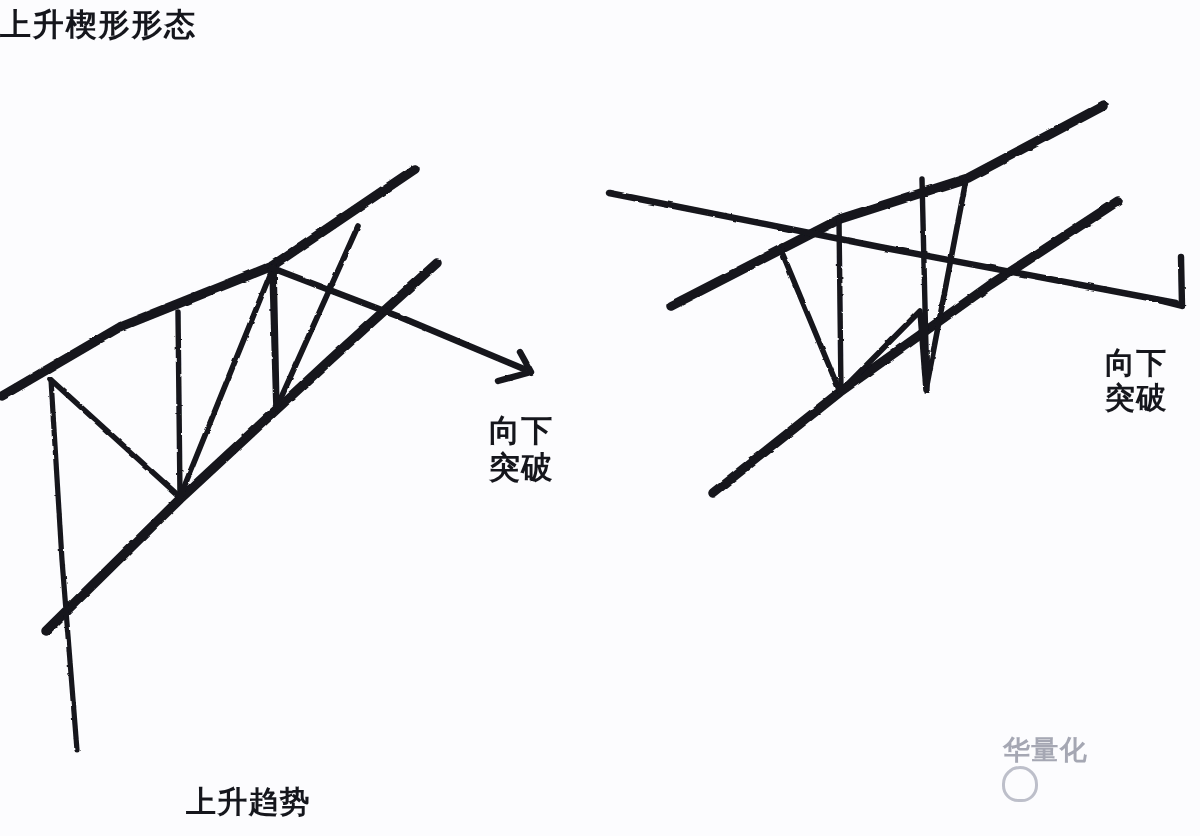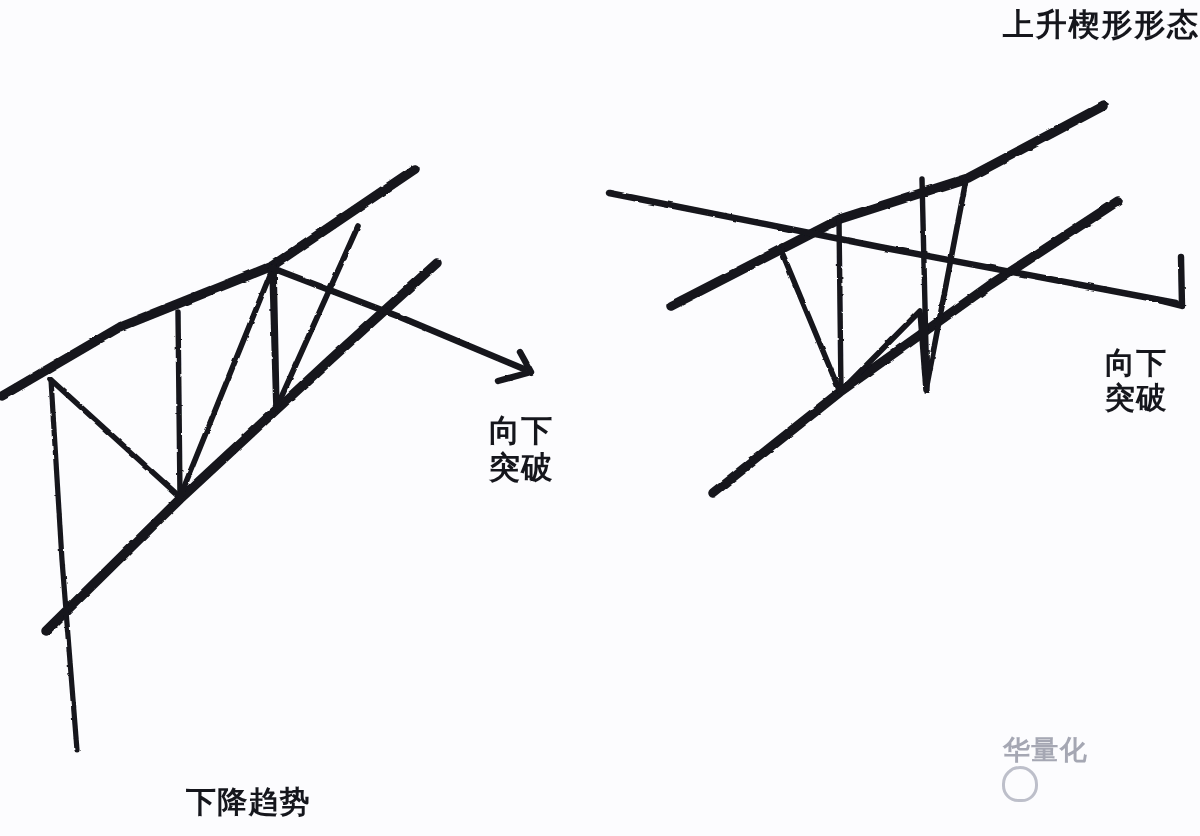--- a/index.html
+++ b/index.html
@@ -32,21 +32,21 @@
     font-family: "DejaVu Sans", "Liberation Sans", sans-serif;
     font-weight: 700;
     letter-spacing: 0.04em;
     white-space: pre;
     line-height: 1.18;
   }
   #title-text {
     left: 0;
     top: 6px;
     width: 1200px;
-    text-align: right;
+    text-align: left;
     font-size: 31px;
     letter-spacing: 0.06em;
   }
   #breakout-label-left {
     left: 489px;
     top: 412px;
     font-size: 31px;
     text-align: center;
   }
   #breakout-label-right {
@@ -150,19 +150,19 @@
   </svg>
 
   <div class="label" id="title-text">上升楔形形态</div>
 
   <div class="label" id="breakout-label-left">向下
 突破</div>
 
   <div class="label" id="breakout-label-right">向下
 突破</div>
 
-  <div class="label" id="uptrend-label">下降趋势</div>
+  <div class="label" id="uptrend-label">上升趋势</div>
 
 
   <div id="watermark-mark"></div>
   <div id="watermark">华量化</div>
 
 </div>
 
 </body></html>

